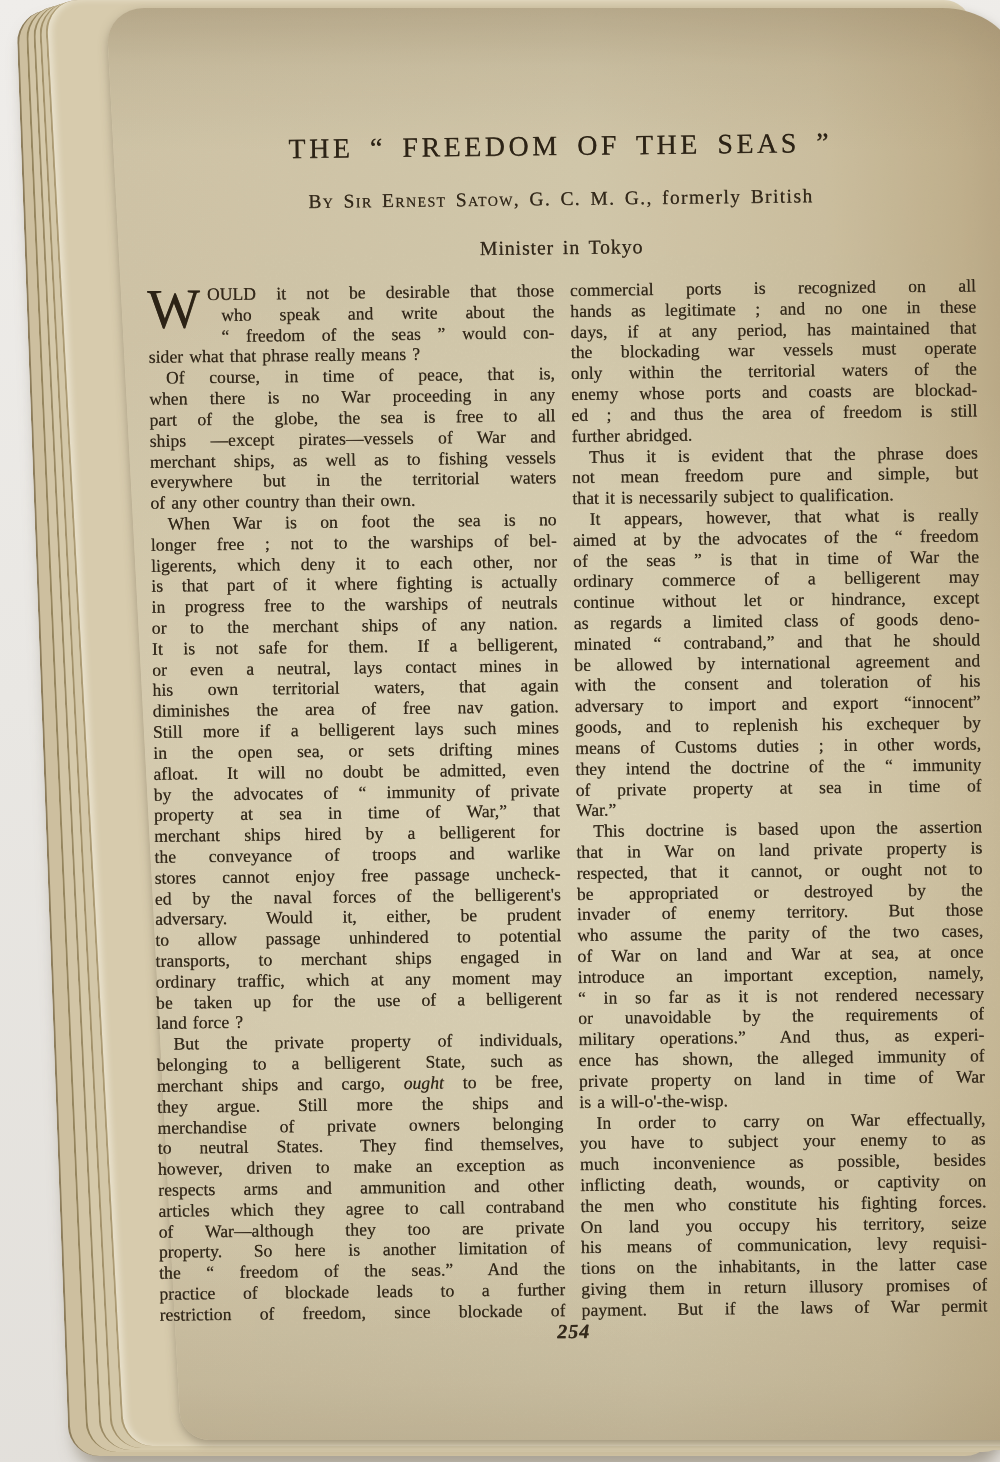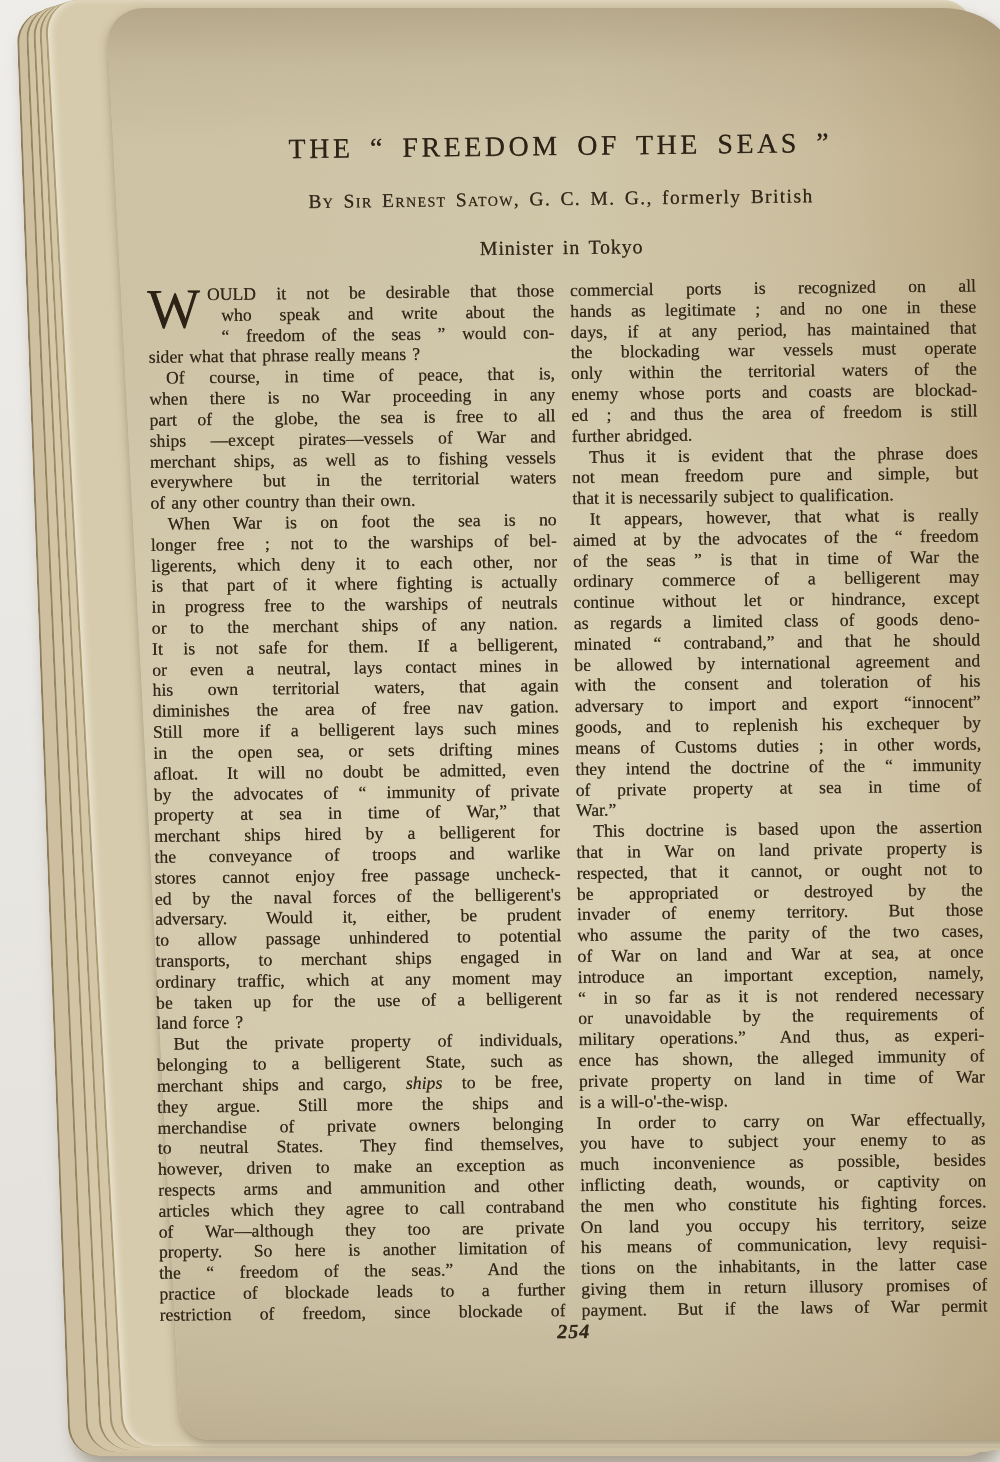--- a/index.html
+++ b/index.html
@@ -136,21 +136,21 @@
           <div class="line">stores cannot enjoy free passage uncheck-</div>
           <div class="line">ed by the naval forces of the belligerent's</div>
           <div class="line">adversary.  Would it, either, be prudent</div>
           <div class="line">to allow passage unhindered to potential</div>
           <div class="line">transports, to merchant ships engaged in</div>
           <div class="line">ordinary traffic, which at any moment may</div>
           <div class="line">be taken up for the use of a belligerent</div>
           <div class="line e">land force ?</div>
           <div class="line i">But the private property of individuals,</div>
           <div class="line">belonging to a belligerent State, such as</div>
-          <div class="line">merchant ships and cargo, <i>ships</i> to be free,</div>
+          <div class="line">merchant ships and cargo, <i>ought</i> to be free,</div>
           <div class="line">they argue.  Still more the ships and</div>
           <div class="line">merchandise of private owners belonging</div>
           <div class="line">to neutral States.  They find themselves,</div>
           <div class="line">however, driven to make an exception as</div>
           <div class="line">respects arms and ammunition and other</div>
           <div class="line">articles which they agree to call contraband</div>
           <div class="line">of War—although they too are private</div>
           <div class="line">property.  So here is another limitation of</div>
           <div class="line">the “ freedom of the seas.”  And the</div>
           <div class="line">practice of blockade leads to a further</div>

